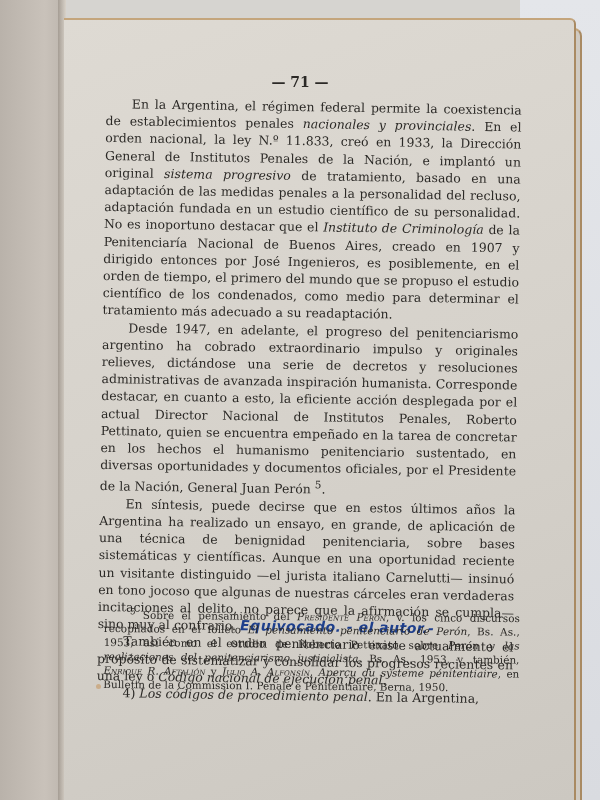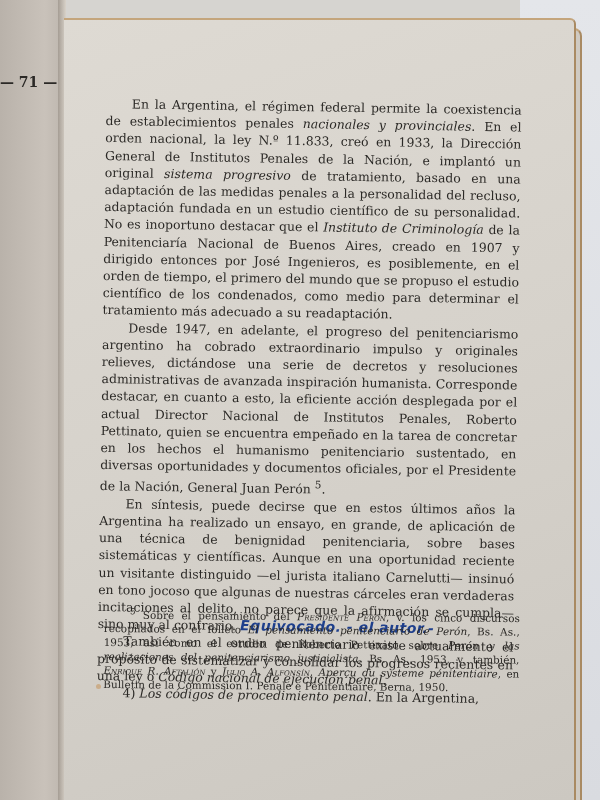--- a/index.html
+++ b/index.html
@@ -30,21 +30,21 @@
     background:linear-gradient(160deg,#dedad3 0%,#d6d2cb 50%,#ccc8c1 100%);
     border-right:2px solid #a98a62; border-top:2px solid #c4a57c;
     border-radius:0 6px 0 0;
   }
   .text {
     position:absolute; left:106px; width:416px;
     color:#2b2926; font-size:12.4px; line-height:17.2px;
     text-align:justify; letter-spacing:0.05px;
   }
   .page-number {
-    position:absolute; left:0; width:600px; top:74px; 
+    position:absolute; left:0; width:600px; top:74px; text-align:center;
     font-size:14px; font-weight:bold; color:#2b2926;
   }
   .body-text { top:95px; transform:rotate(0.9deg); transform-origin:left top; }
   .body-text p { margin:0; text-indent:26px; }
   .handwriting {
     font-family:"DejaVu Sans", sans-serif; font-style:italic; font-weight:bold;
     color:#1e3f8c; font-size:14px; letter-spacing:0.5px;
   }
   .footnote {
     top:604px; font-size:10.4px; line-height:14px; transform:rotate(0.5deg);

